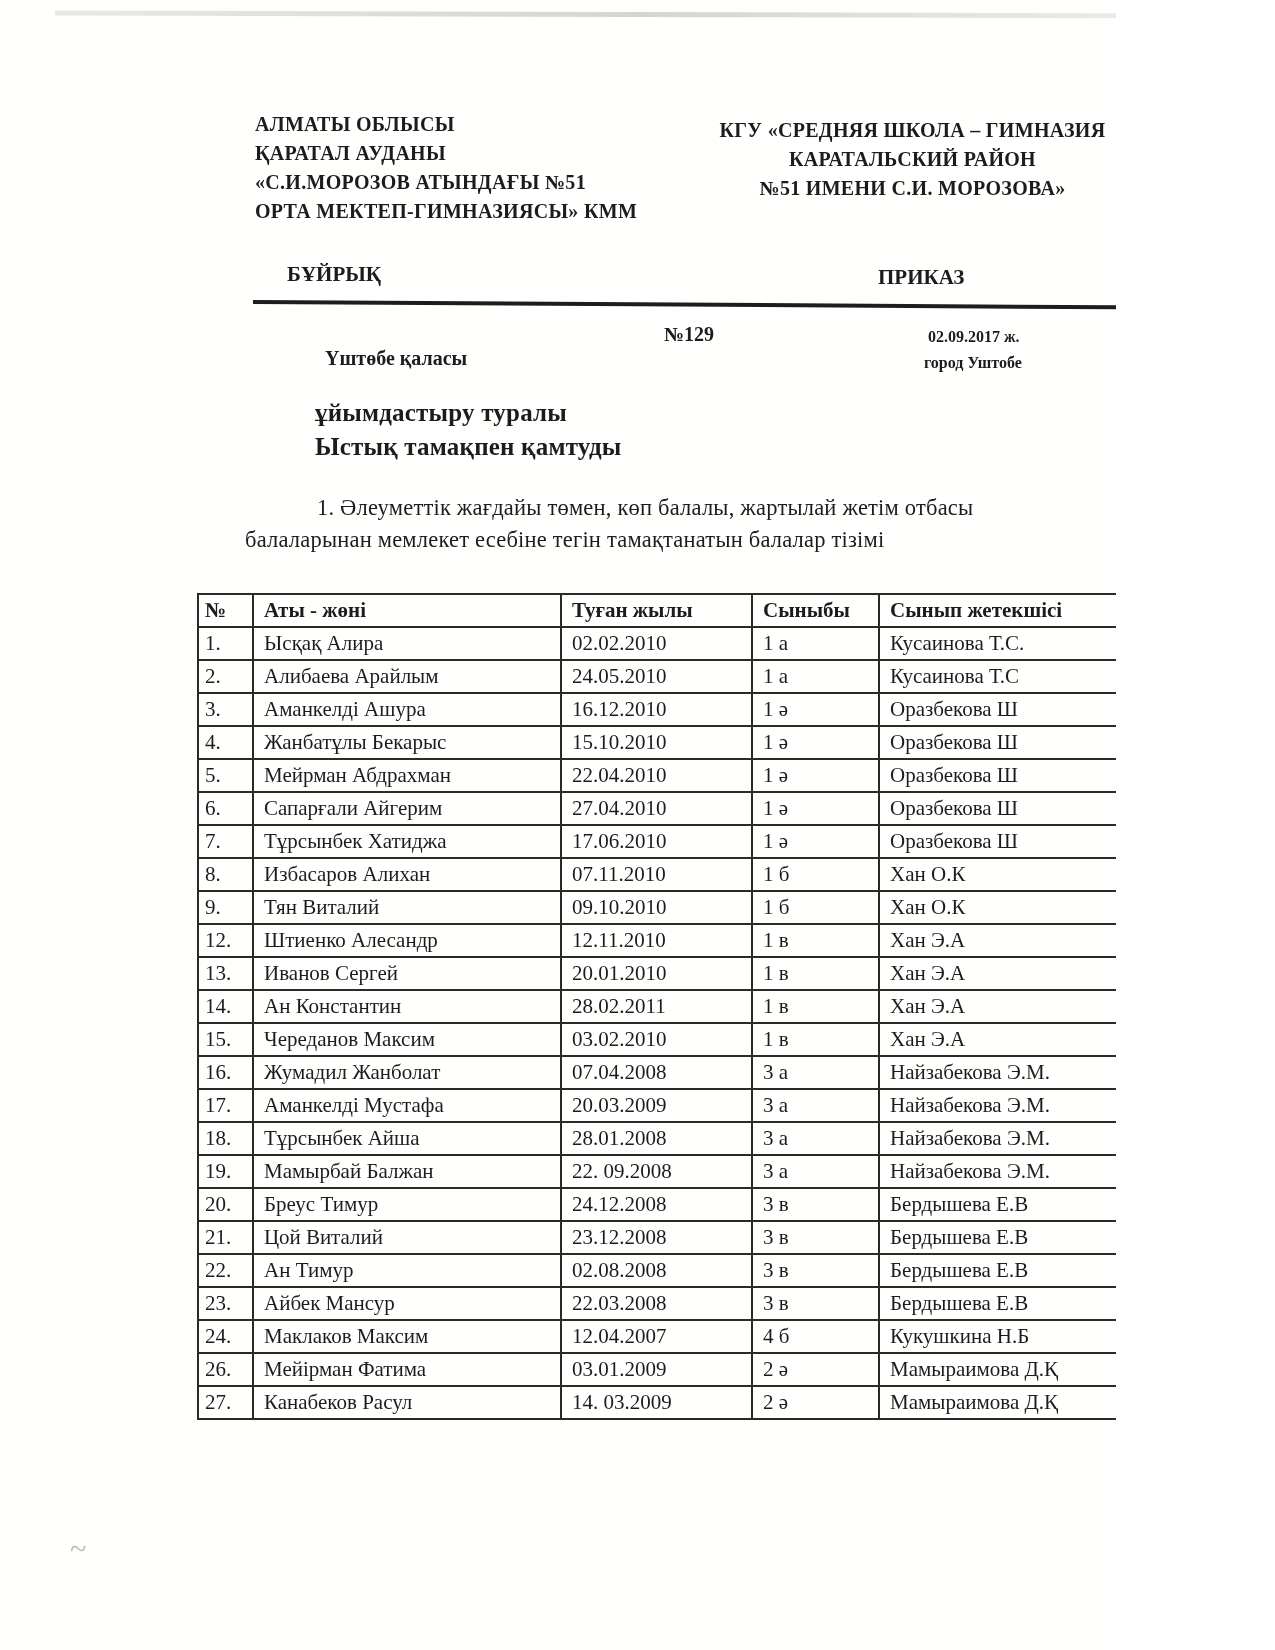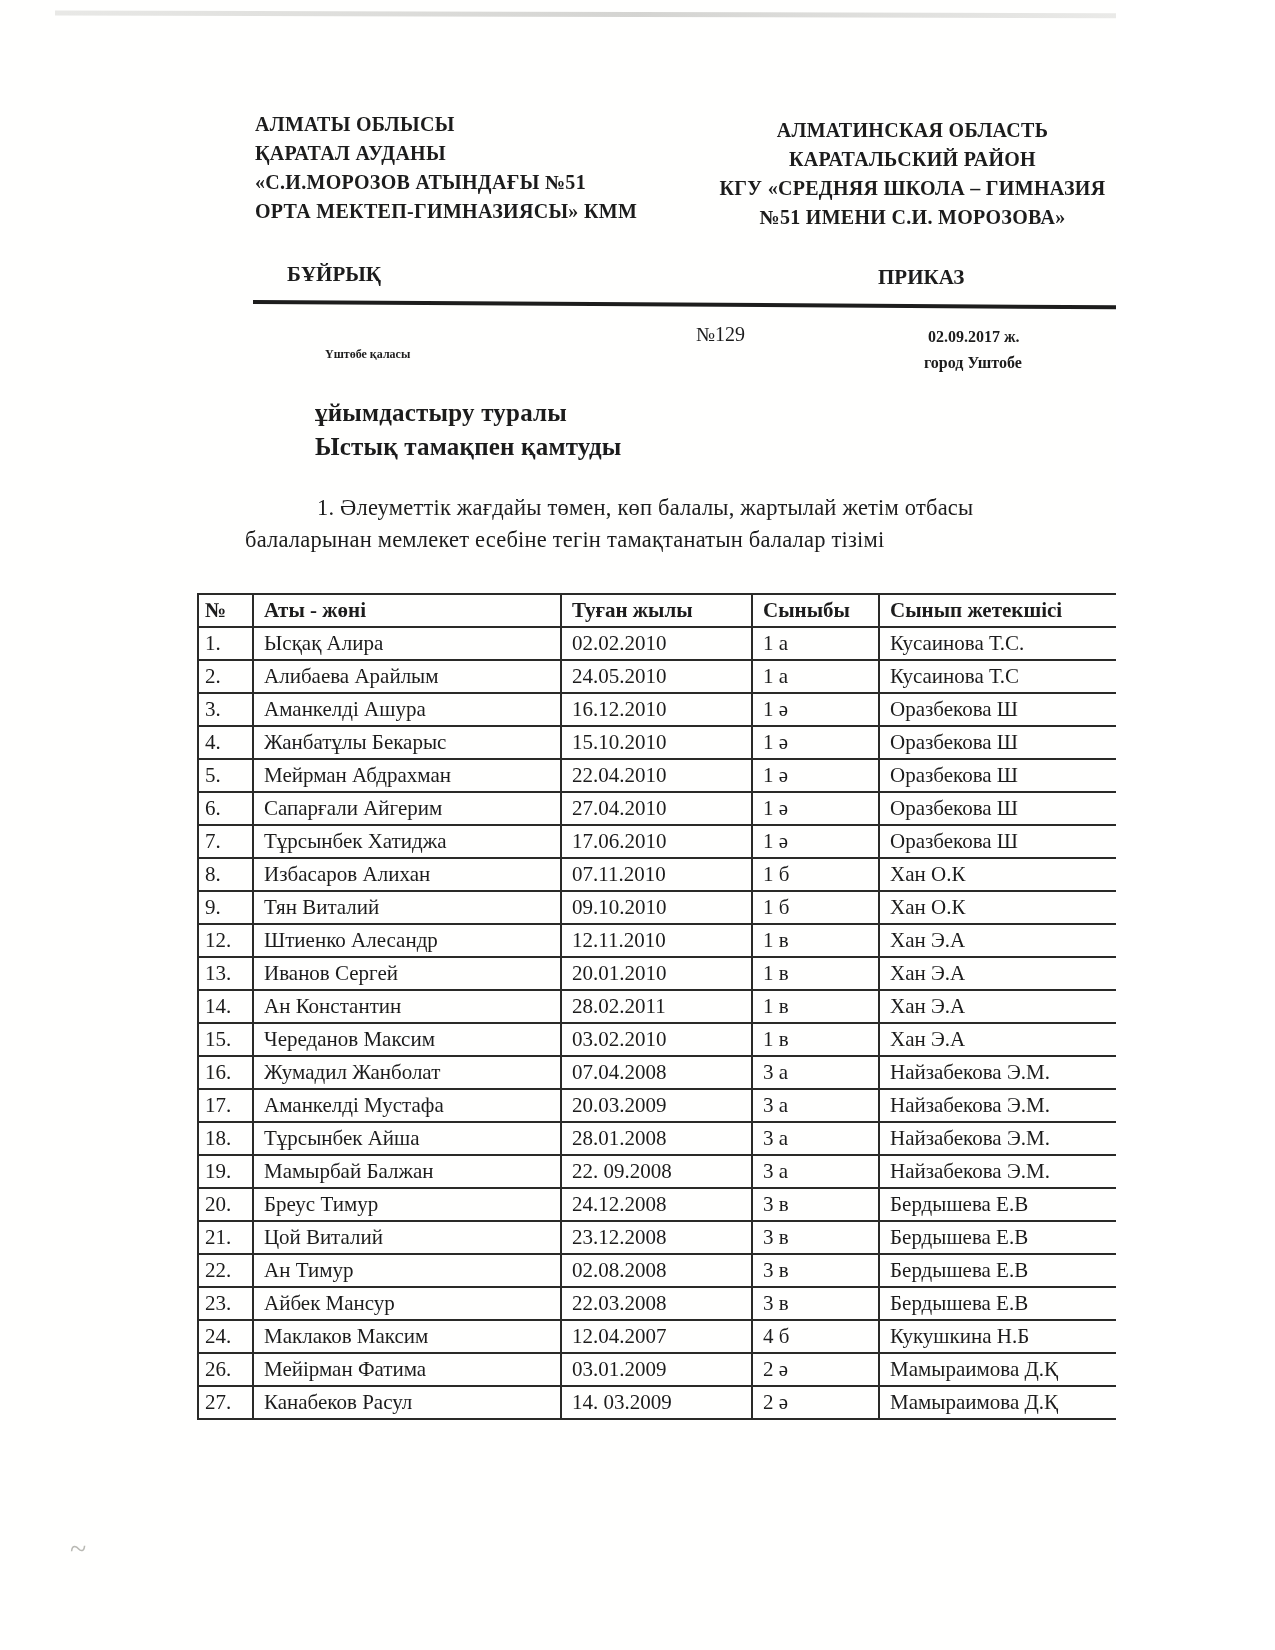--- a/index.html
+++ b/index.html
@@ -65,35 +65,35 @@
     position: absolute;
     left: 253px; top: 300px;
     width: 882px; height: 4px;
     background: #1d1d1d;
     transform: rotate(0.35deg);
     transform-origin: left center;
   }
 
   .order-no {
     position: absolute;
-    left: 696px; top: 323px;
-    font-weight: normal;
+    left: 664px; top: 323px;
+    font-weight: bold;
     font-size: 20px;
   }
   .order-date {
     position: absolute;
     left: 928px; top: 328px;
     font-weight: bold;
     font-size: 16px;
   }
   .place-left {
     position: absolute;
     left: 325px; top: 347px;
     font-weight: bold;
-    font-size: 12px;
+    font-size: 20px;
   }
   .place-right {
     position: absolute;
     left: 924px; top: 354px;
     font-weight: bold;
     font-size: 16px;
   }
 
   .doc-title {
     position: absolute;
@@ -147,23 +147,22 @@
   <div class="scan-line-top"></div>
 
   <div class="hdr-left">
     <div>АЛМАТЫ ОБЛЫСЫ</div>
     <div>ҚАРАТАЛ АУДАНЫ</div>
     <div>«С.И.МОРОЗОВ  АТЫНДАҒЫ №51</div>
     <div>ОРТА  МЕКТЕП-ГИМНАЗИЯСЫ» КММ</div>
   </div>
 
   <div class="hdr-right">
-    <div>АЛМАТИНСКАЯ ОБЛАСТЬ</div>
+    <div>КГУ «СРЕДНЯЯ ШКОЛА – ГИМНАЗИЯ</div>
     <div>КАРАТАЛЬСКИЙ РАЙОН</div>
-    <div>КГУ «СРЕДНЯЯ ШКОЛА – ГИМНАЗИЯ</div>
     <div>№51 ИМЕНИ С.И. МОРОЗОВА»</div>
   </div>
 
   <div class="order-word-left">БҰЙРЫҚ</div>
   <div class="order-word-right">ПРИКАЗ</div>
 
   <div class="rule"></div>
 
   <div class="order-no">№129</div>
   <div class="order-date">02.09.2017 ж.</div>

